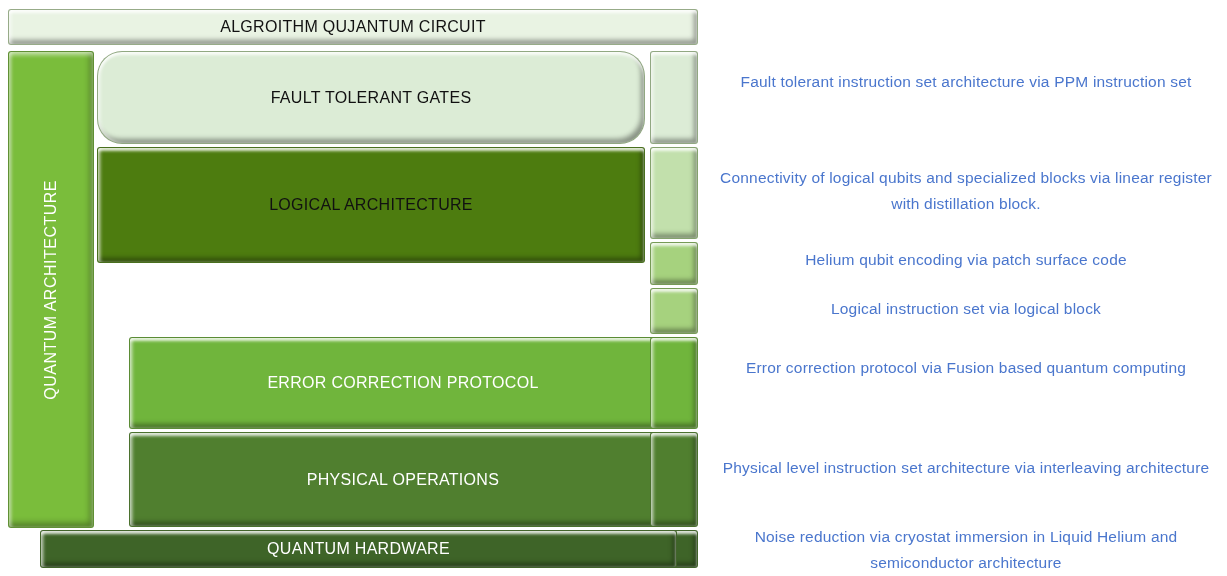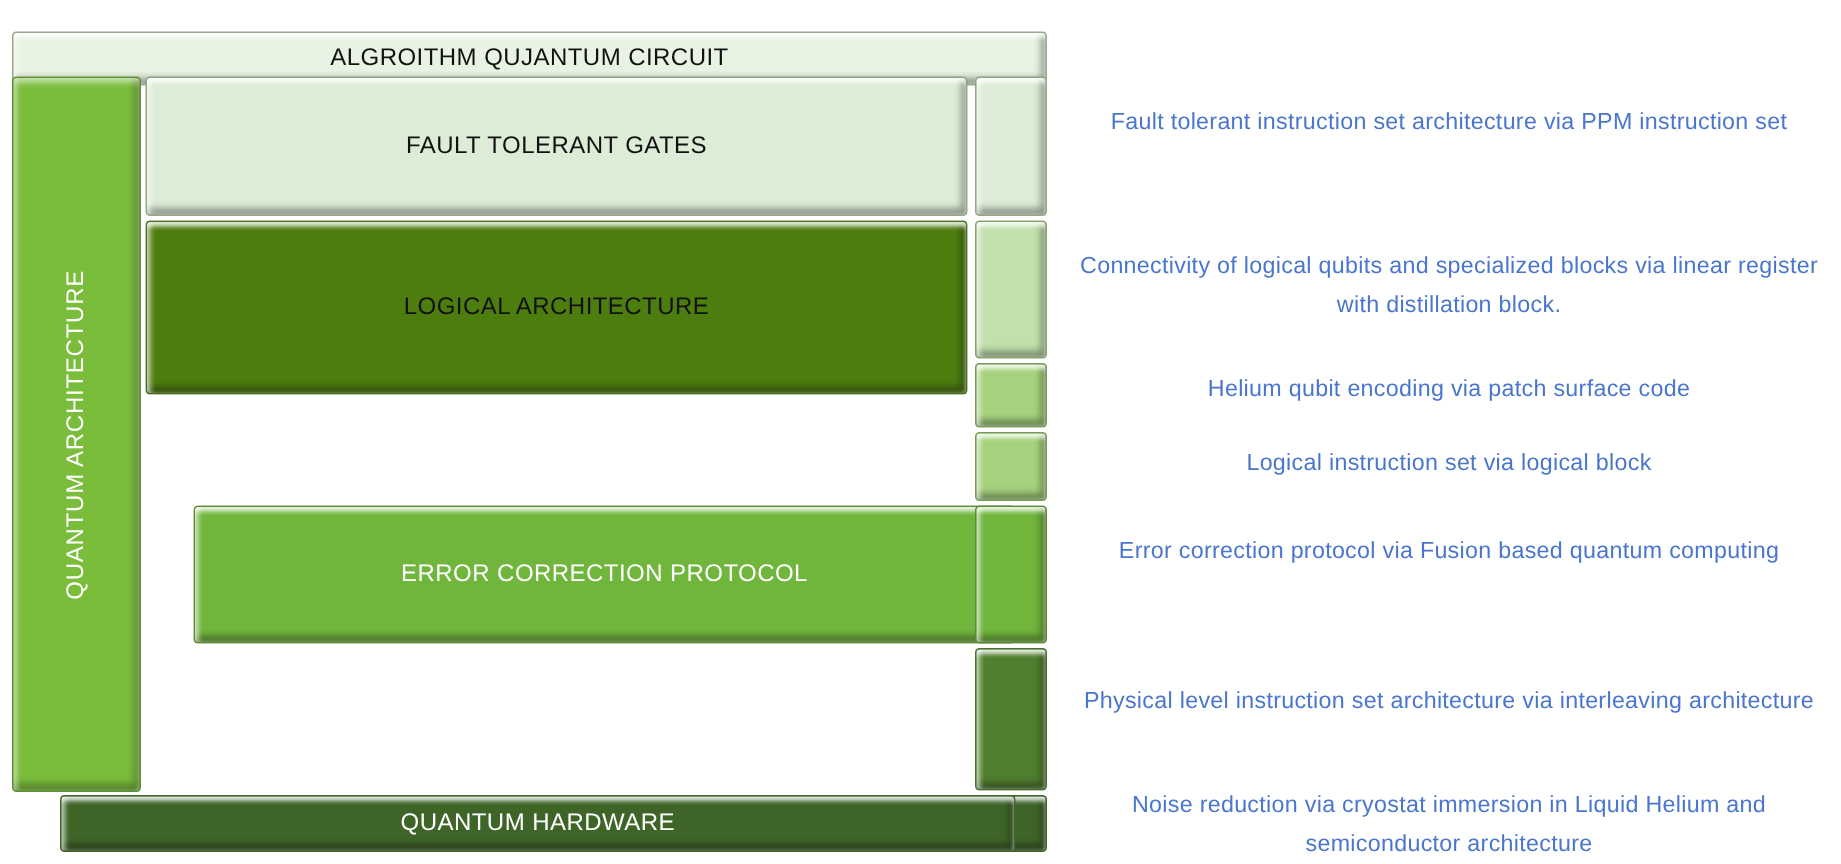--- a/index.html
+++ b/index.html
@@ -19,31 +19,31 @@
     box-shadow:
       inset 0 3px 3px rgba(255,255,255,.8),
       inset 3px 0 3px rgba(255,255,255,.45),
       inset -3px -4px 5px rgba(0,0,0,.38);
     border:1px solid rgba(70,100,45,.5);
   }
   .blk.dark-text{color:#111;}
   .blk.light-text{color:#ffffff;margin-left:32px;}
 
   
-  .top-bar      {left:8;margin-top:12px;  }
+  .top-bar      {left:8;  }
   .top-bar      {left:8px;  top:9px;   width:690px; height:36px; background:#e9f3e3;}
   .vert-bar     {left:8px;  top:51px;  width:86px;  height:477px; background:#7abd3b;
                  box-shadow:inset 0 3px 4px rgba(255,255,255,.55), inset 3px 0 3px rgba(255,255,255,.3), inset -3px -4px 6px rgba(0,0,0,.35);}
   .vert-bar span{
     writing-mode:vertical-rl;
     transform:rotate(180deg);
     color:#fff;font-size:16px;letter-spacing:.5px;white-space:nowrap;
   }
   .row{left:97px;width:548px;}
-  .r1{top:51px;  height:93px; background:#dcecd6;}
+  .r1{top:51px;  height:93px; background:#dcecd6;border-radius:25px;}
   .r2{top:147px; height:116px; background:#4d7c0f;text-align:center;}
   .r3{top:242px; height:92px; background:#a6d27e;}
   .r4{top:337px; height:92px; background:#70b53c;}
   .r5{top:432px; height:95px; background:#507f2f;}
 
   .side{left:650px;width:48px;}
   .sb1{top:51px;  height:93px; background:#dcecd6;}
   .sb2{top:147px; height:92px; background:#c2e0ac;}
   .sb3a{top:242px;height:43px; background:#a6d27e;}
   .sb3b{top:288px;height:46px; background:#a6d27e;}
@@ -82,20 +82,23 @@
 
   <div class="blk row r1 dark-text">
     <span>FAULT TOLERANT GATES</span>
   </div>
   <div class="blk row r2 dark-text">
     <span>LOGICAL ARCHITECTURE</span>
   </div>
   <div class="blk row r4 light-text">
     <span>ERROR CORRECTION PROTOCOL</span>
   </div>
+  <div class="blk row r5 light-text">
+    <span>PHYSICAL OPERATIONS</span>
+  </div>
 
   <div class="blk side sb1"></div>
   <div class="blk side sb2"></div>
   <div class="blk side sb3a"></div>
   <div class="blk side sb3b"></div>
   <div class="blk side sb4"></div>
   <div class="blk side sb5"></div>
   <div class="blk side sb6"></div>
 
   <div class="blk bottom-bar light-text">

